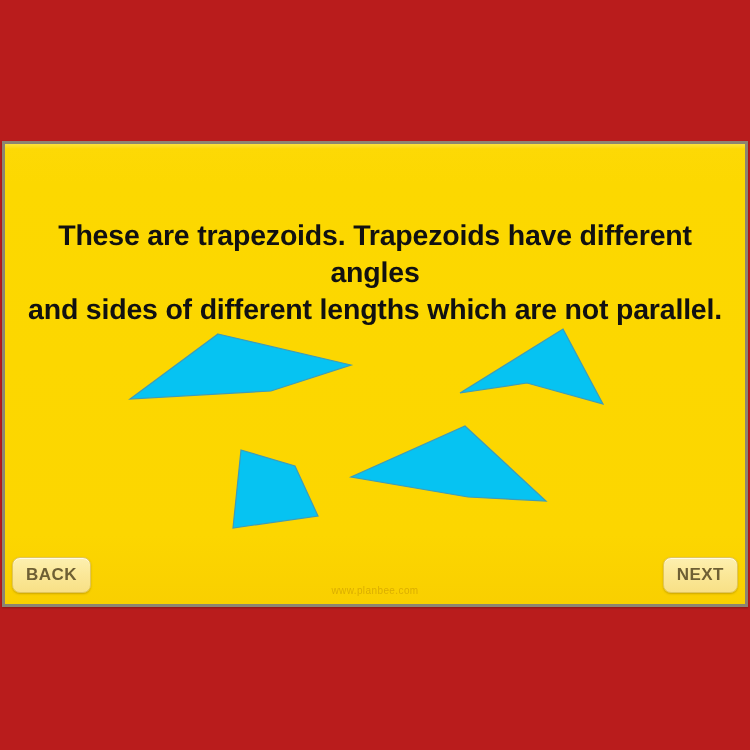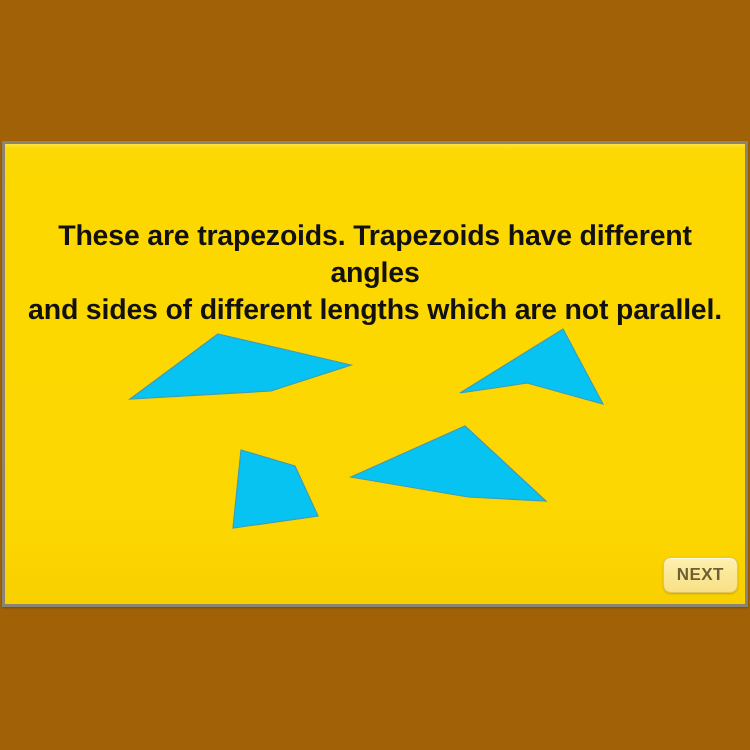--- a/index.html
+++ b/index.html
@@ -15,21 +15,21 @@
     font-family: "Liberation Sans", sans-serif;
     position: relative;
   }
 
   
   #canvas {
     position: absolute;
     left: 0; top: 0;
     width: 750px;
     height: 750px;
-    background: #a16207;
+    background: #b91c1c;
   }
 
   
   #slide-frame {
     position: absolute;
     left: 2px;
     top: 141px;
     width: 746px;
     height: 466px;
     box-sizing: border-box;
@@ -143,21 +143,25 @@
 
         <polygon id="shape-0" fill="#06c3f2" stroke="#3f9cb8" stroke-width="1.2" points="213,190 346,221 266,247 125,255"></polygon>
 
         <polygon id="shape-1" fill="#06c3f2" stroke="#3f9cb8" stroke-width="1.2" points="558,185 598,260 522,239 455,249"></polygon>
 
         <polygon id="shape-2" fill="#06c3f2" stroke="#3f9cb8" stroke-width="1.2" points="236,306 290,322 313,372 228,384"></polygon>
 
         <polygon id="shape-3" fill="#06c3f2" stroke="#3f9cb8" stroke-width="1.2" points="460,282 541,357 463,353 346,333"></polygon>
       </svg>
 
+      <div id="watermark">www.planbee.com</div>
 
+      <div id="back-button" class="nav-button" style="color: rgb(110, 95, 52);">
+        <span>BACK</span>
+      </div>
 
       <div id="next-button" class="nav-button" style="color: rgb(110, 95, 52);">
         <span>NEXT</span>
       </div>
 
     </div>
   </div>
 
 </div>
 

